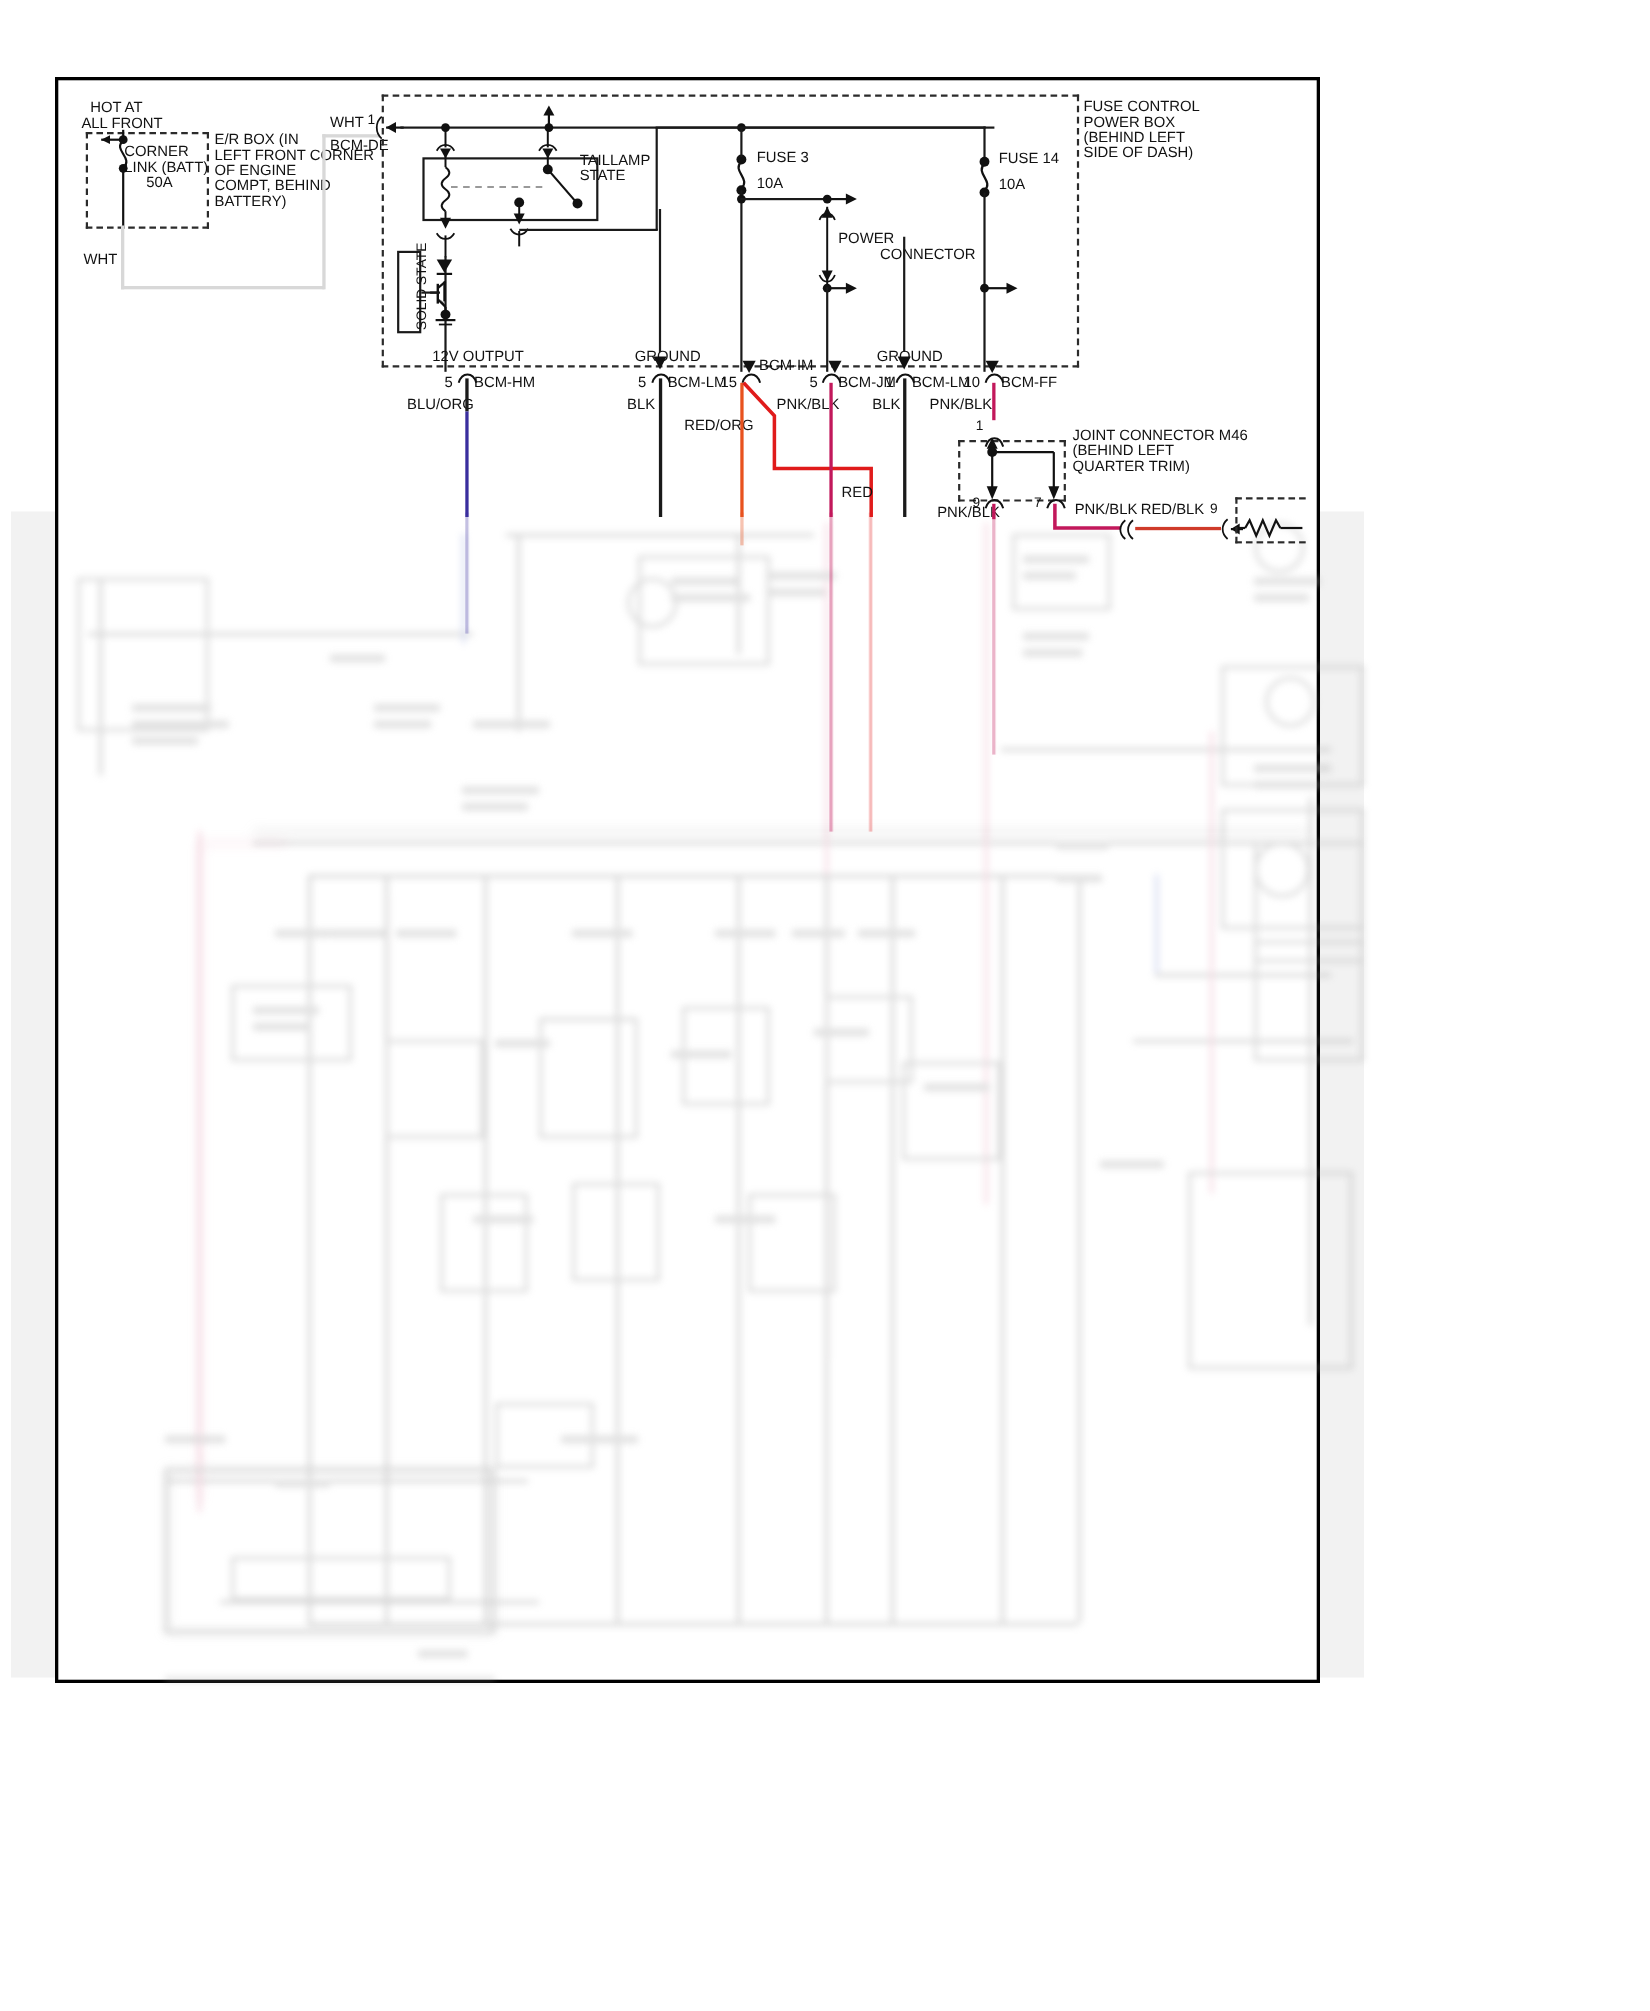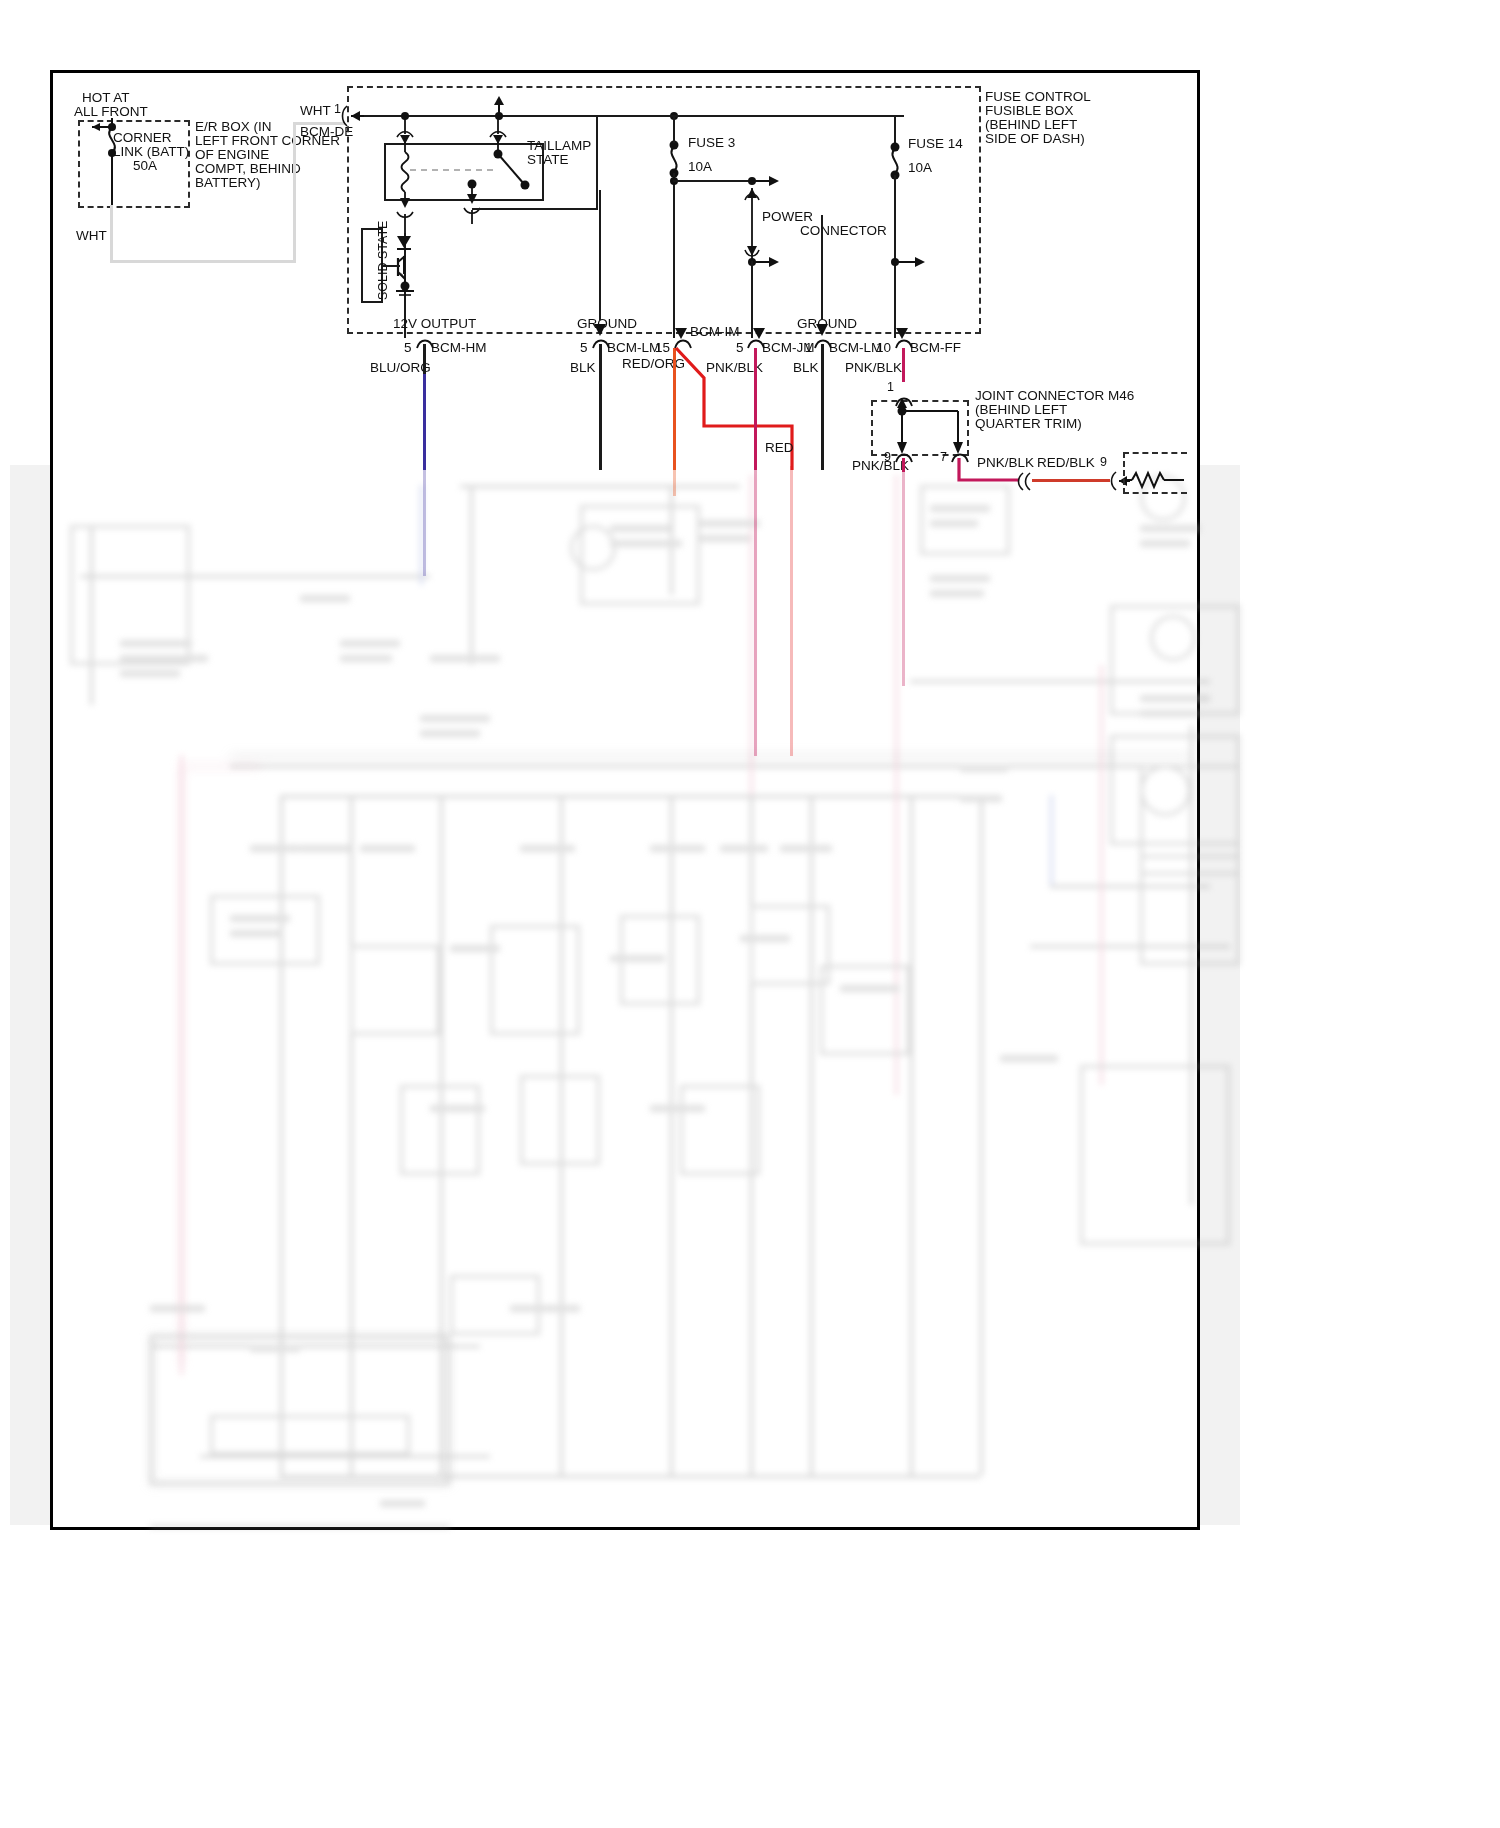--- a/index.html
+++ b/index.html
@@ -335,21 +335,21 @@
   <div class="txt" style="left:908px;top:136px;">FUSE 14</div>
   <div class="txt" style="left:908px;top:160px;">10A</div>
   <div class="w v" style="left:894px;top:175px;height:163px;"></div>
   <div class="dot" style="left:891px;top:258px;"></div>
   <svg style="left:897px;top:253px;width:32px;height:16px;">
     <line x1="0" y1="9" x2="22" y2="9" stroke="#111" stroke-width="2"></line>
     <polygon points="28,9 18,4 18,14" fill="#111"></polygon>
   </svg>
 
   <div class="txt" style="left:985px;top:89px;">FUSE CONTROL</div>
-  <div class="txt" style="left:985px;top:103px;">FUSIBLE BOX</div>
+  <div class="txt" style="left:985px;top:103px;">POWER BOX</div>
   <div class="txt" style="left:985px;top:117px;">(BEHIND LEFT</div>
   <div class="txt" style="left:985px;top:131px;">SIDE OF DASH)</div>
 
   <div class="txt" style="left:393px;top:316px;">12V OUTPUT</div>
   <div class="txt" style="left:577px;top:316px;">GROUND</div>
   <div class="txt" style="left:797px;top:316px;">GROUND</div>
 
   <svg style="left:673px;top:320px;width:16px;height:20px;">
     <polygon points="8,19 2,8 14,8" fill="#111"></polygon>
   </svg>
@@ -379,21 +379,21 @@
   <div class="w v" style="left:599px;top:190px;height:130px;"></div>
   <svg style="left:592px;top:316px;width:16px;height:22px;">
     <polygon points="8,20 2,8 14,8" fill="#111"></polygon>
   </svg>
 
   <svg style="left:673px;top:336px;width:20px;height:14px;">
     <path d="M2 12 C 5 2, 15 2, 18 12" stroke="#111" stroke-width="1.8" fill="none"></path>
   </svg>
   <div class="txt" style="left:655px;top:340px;">15</div>
   <div class="txt" style="left:690px;top:324px;">BCM-IM</div>
-  <div class="txt" style="left:622px;top:356px;">RED/ORG</div>
+  <div class="txt" style="left:622px;top:379px;">RED/ORG</div>
   <div class="w v wire-redorg" style="left:673px;top:348px;height:122px;width:3px;"></div>
 
   <svg style="left:668px;top:344px;width:140px;height:130px;">
     <polyline points="8,4 36,34 36,82 124,82 124,126" stroke="#e01b1b" stroke-width="3.2" fill="none"></polyline>
   </svg>
   <div class="txt" style="left:765px;top:440px;">RED</div>
 
   <svg style="left:746px;top:336px;width:20px;height:14px;">
     <path d="M2 12 C 5 2, 15 2, 18 12" stroke="#111" stroke-width="1.8" fill="none"></path>
   </svg>

